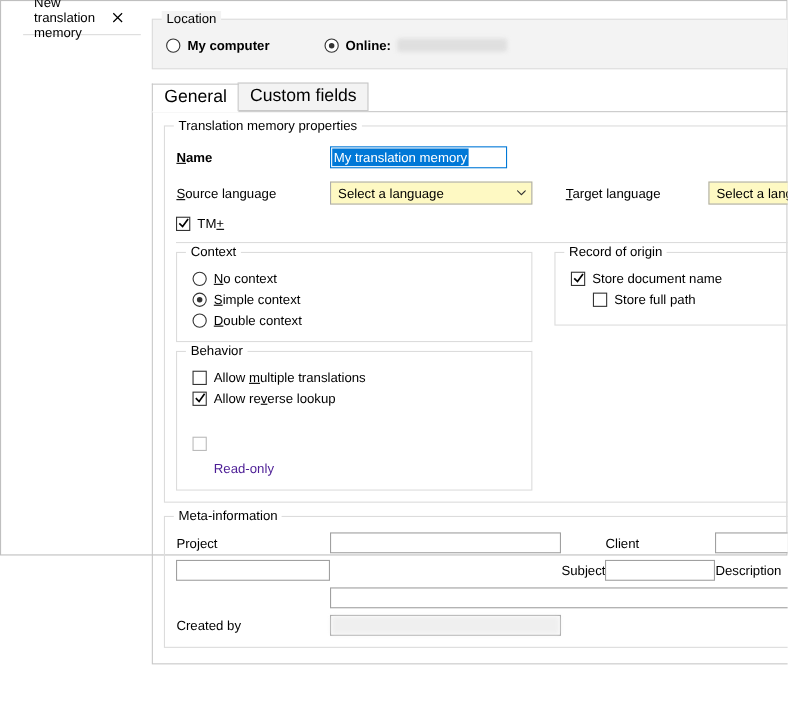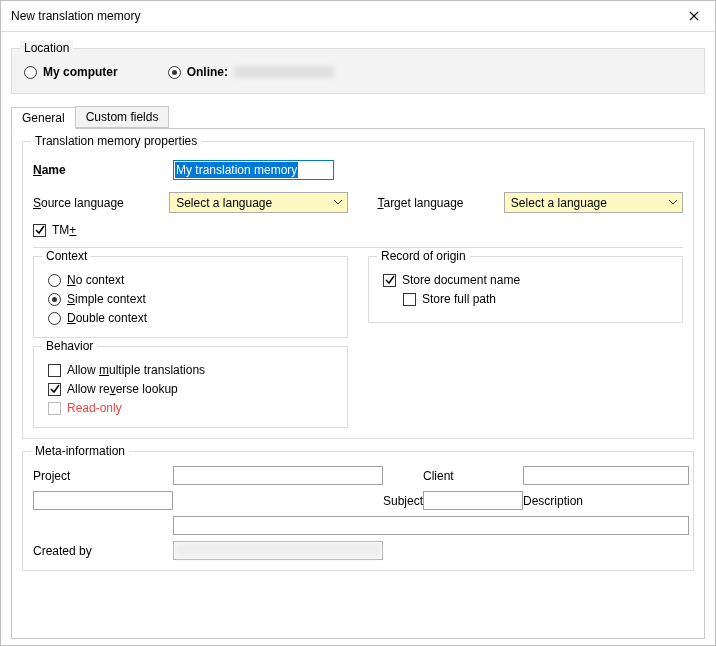--- a/index.html
+++ b/index.html
@@ -10,23 +10,24 @@
     color: #000;
     background: #fff;
     width: 716px;
     height: 646px;
     overflow: hidden;
   }
   .dialog {
     border: 1px solid #bfbfbf;
     box-sizing: border-box;
     width: 716px;
-    height: 646px;
-    display: flex;
-    flex-direction: column;
+    height: 505px;
+    display: flex;
+    flex-direction: row;
+    padding-left: 20px;
   }
   .titlebar {
     height: 30px;
     display: flex;
     align-items: center;
     padding-left: 10px;
     border-bottom: 1px solid #dcdcdc;
   }
   .title-text {
     flex: 1;
@@ -99,38 +100,38 @@
     border: 1px solid #333;
     background: #fff;
     display: inline-flex;
     align-items: center;
     justify-content: center;
     box-sizing: border-box;
   }
   .check.checked svg { display: block; }
   .check svg { display: none; width: 10px; height: 10px; }
   .check.disabled { border-color: #bbb; }
-  .disabled-text { color: #ef4444; }
+  .disabled-text { color: #4c1d95; margin-top: 45px; }
 
   .accesskey { text-decoration: underline; }
 
   
   .tabstrip {
     display: flex;
     position: relative;
     z-index: 2;
     margin-top: 12px;
   }
   .tab {
     padding: 3px 10px;
     border: 1px solid #c8c8c8;
     background: #f3f3f3;
     cursor: pointer;
     margin-right: -1px;
-    font-size: 12px;
+    font-size: 16px;
   }
   .tab.active {
     background: #fff;
     border-bottom: 1px solid #fff;
     position: relative;
     top: 1px;
     z-index: 3;
   }
   .tabpage {
     border: 1px solid #c8c8c8;

